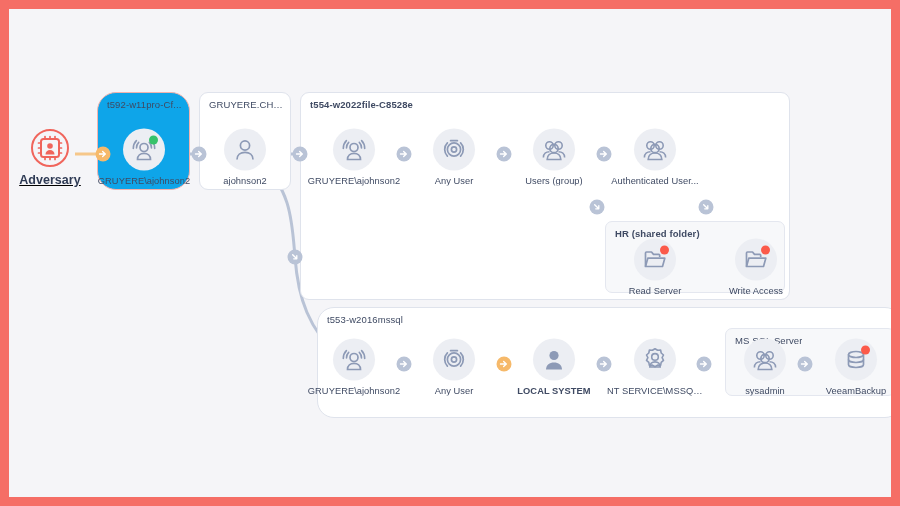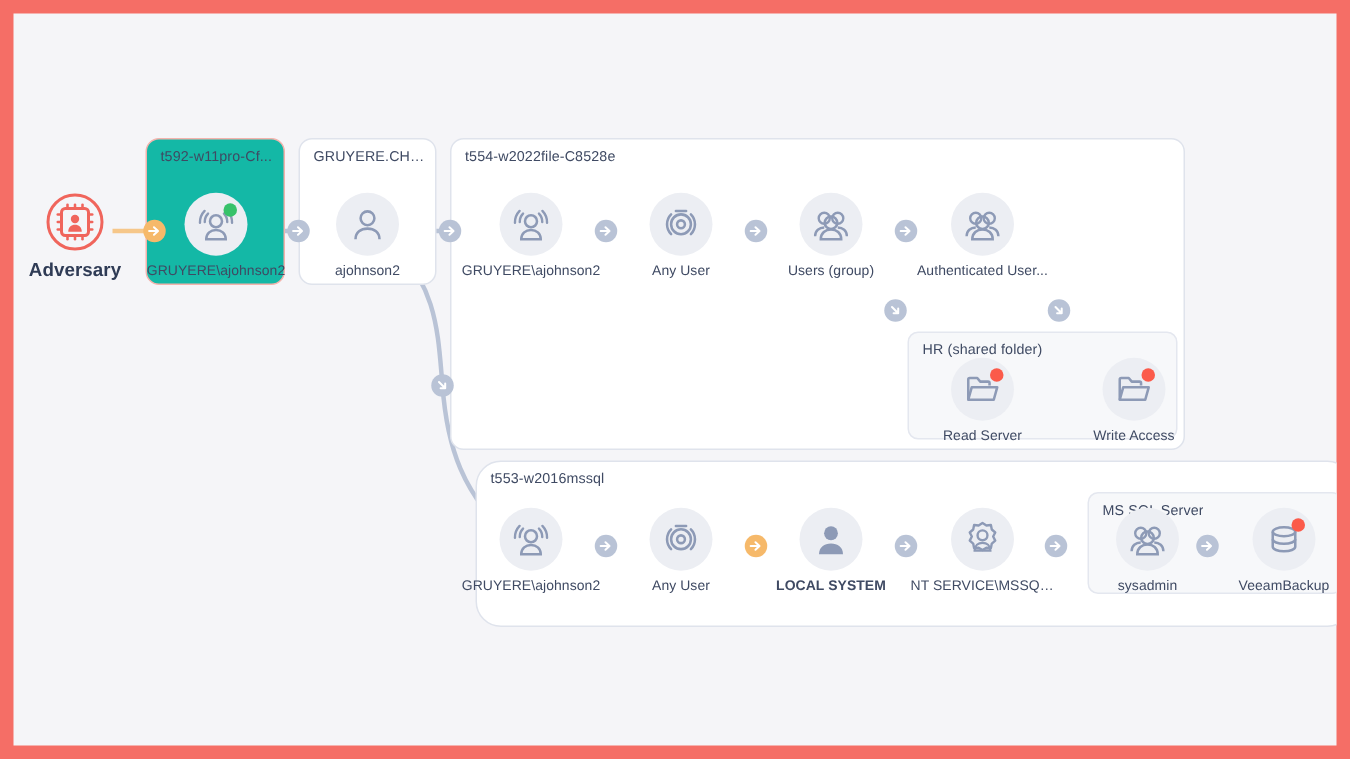--- a/index.html
+++ b/index.html
@@ -25,22 +25,23 @@
   }
 
   
   .group-box {
     position: absolute;
     background: #ffffff;
     border: 1px solid #dfe3ec;
     border-radius: 9px;
   }
   .group-box.danger {
-    background: #14b8a6;
+    background: #0ea5e9;
     border-color: #f3b3ad;
+    border-radius: 19px;
   }
   .group-box.inner {
     background: #f7f8fa;
     border: 1px solid #e4e7ef;
     border-radius: 7px;
   }
   .group-title {
     position: absolute;
     top: 6px; left: 9px;
     font-size: 9.5px;
@@ -139,35 +140,35 @@
   </svg>
 
   <div class="group-box danger" style="left:88px; top:83px; width:93px; height:98px;">
     <div class="group-title">t592-w11pro-Cf...</div>
   </div>
 
   <div class="group-box" style="left:190px; top:83px; width:92px; height:98px;">
     <div class="group-title">GRUYERE.CHEESE...</div>
   </div>
 
-  <div class="group-box" style="left:291px; top:83px; width:490px; height:208px;">
+  <div class="group-box" style="left:291px; top:83px; width:490px; height:208px;font-weight:bold;">
     <div class="group-title">t554-w2022file-C8528e</div>
     <div class="group-box inner" style="left:304px; top:128px; width:180px; height:72px;">
       <div class="group-title">HR (shared folder)</div>
     </div>
   </div>
 
   <div class="group-box" style="left:308px; top:298px; width:585px; height:111px;border-radius:17px;">
     <div class="group-title">t553-w2016mssql</div>
     <div class="group-box inner" style="left:407px; top:20px; width:170px; height:68px;">
       <div class="group-title">MS SQL Server</div>
     </div>
   </div>
 
-  <div class="node adversary plain" style="left:41px; top:148px;">
+  <div class="node adversary plain" style="left:41px; top:148px;text-decoration:underline;">
     <div class="disc">
       <svg width="42" height="42" viewBox="0 0 42 42">
         <circle cx="21" cy="21" r="18" fill="none" stroke="#f0655c" stroke-width="2"></circle>
         <rect x="12" y="12" width="18" height="18" rx="2.5" fill="none" stroke="#f0655c" stroke-width="2"></rect>
         <circle cx="21" cy="19" r="2.8" fill="#f0655c"></circle>
         <path d="M16.5 27.5c0-3 2-4.6 4.5-4.6s4.5 1.6 4.5 4.6z" fill="#f0655c"></path>
         <g stroke="#f0655c" stroke-width="1.7" stroke-linecap="round">
           <line x1="16" y1="9.5" x2="16" y2="12"></line>
           <line x1="21" y1="9.5" x2="21" y2="12"></line>
           <line x1="26" y1="9.5" x2="26" y2="12"></line>

